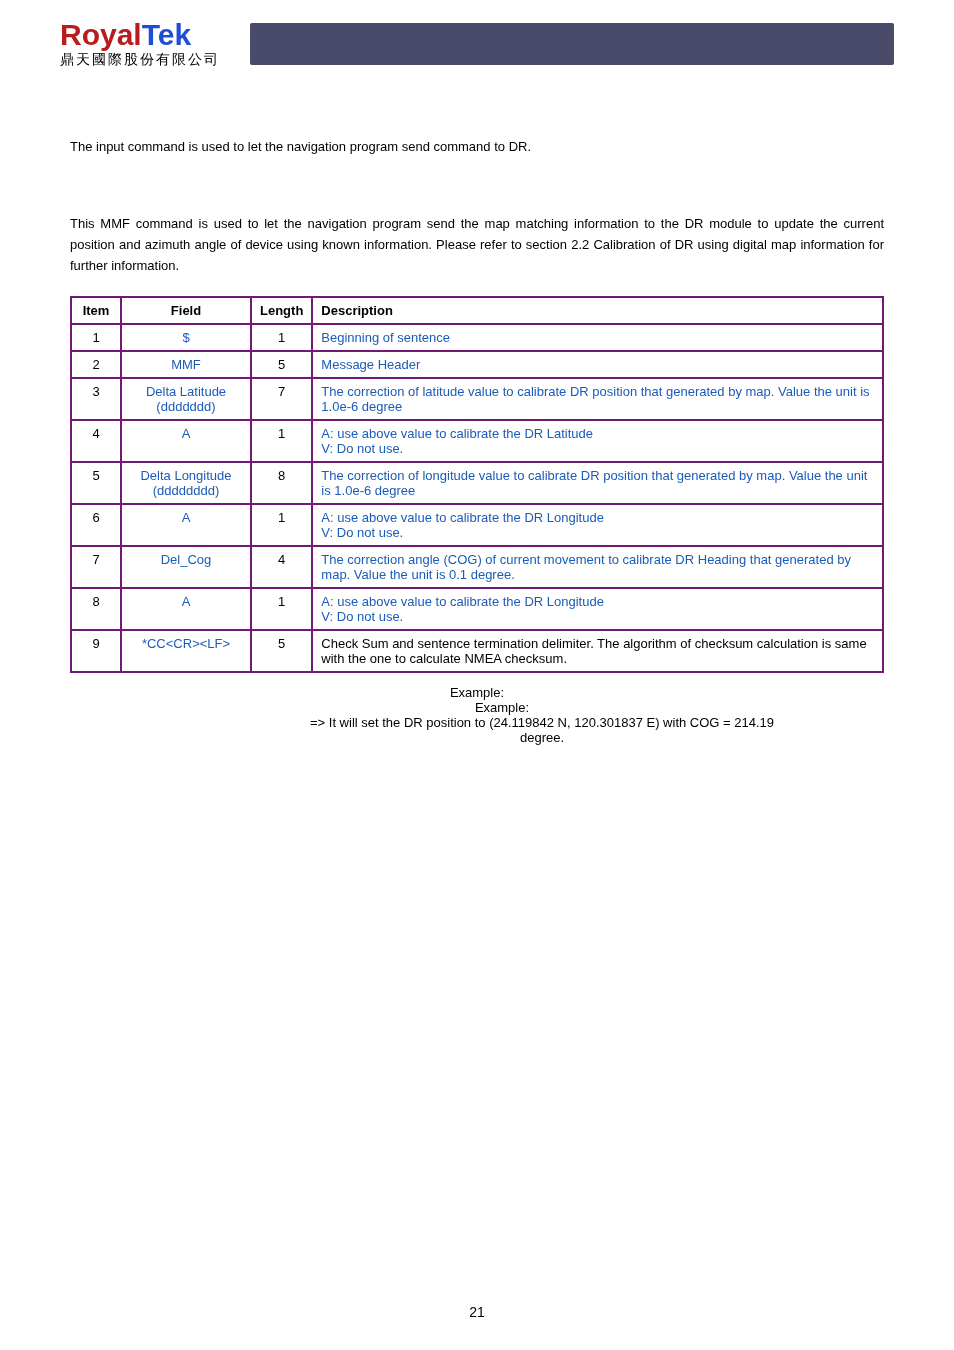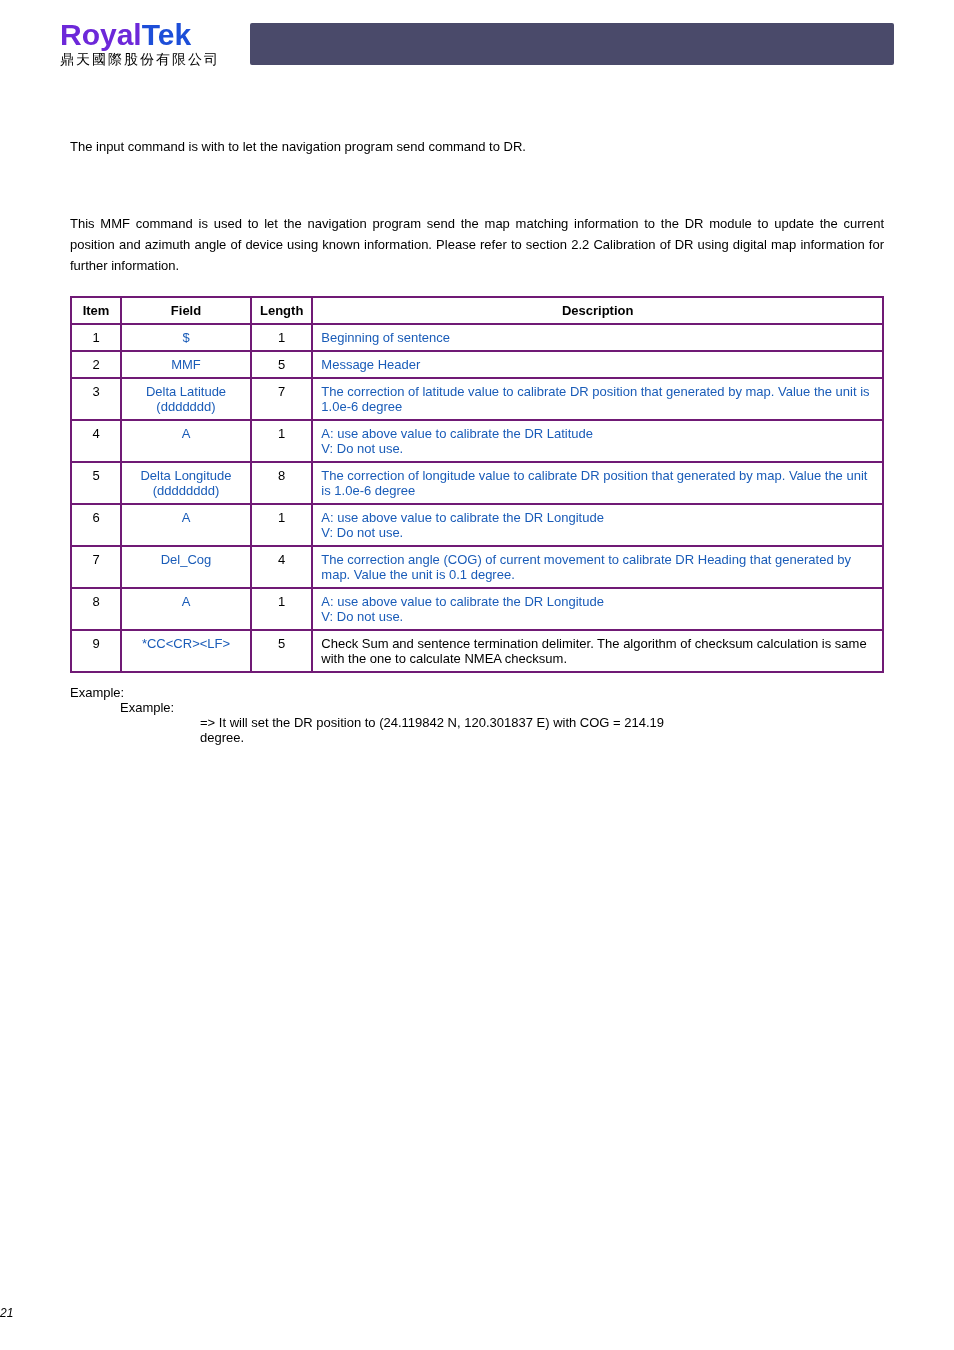--- a/index.html
+++ b/index.html
@@ -30,21 +30,21 @@
       flex-direction: column;
       margin-right: 30px;
     }
     .logo-royaltek {
       font-size: 30px;
       font-weight: bold;
       color: #000;
       letter-spacing: 0;
       line-height: 1.1;
     }
-    .logo-royaltek span.royal { color: #6d28d9; }
+    .logo-royaltek span.royal { color: #b91c1c; }
     .logo-royaltek span.tek { color: #1d4ed8; }
     .logo-chinese {
       font-size: 14px;
       color: #000;
       letter-spacing: 2px;
     }
     .header-bar {
       flex: 1;
       height: 42px;
       background: #4a4a6a;
@@ -79,67 +79,67 @@
       font-size: 13px;
     }
     table th, table td {
       border: 2px solid #701a75;
       padding: 5px 8px;
       vertical-align: top;
     }
     table th {
       background: #fff;
       font-weight: bold;
-      text-align: center;
+      text-align: left;
     }
     .col-item { width: 50px; text-align: center; }
     .col-field { width: 130px; text-align: center; }
     .col-length { width: 60px; text-align: right; }
     .col-desc { width: auto; }
     .blue { color: #1a5cb8; }
     .td-center { text-align: center; }
     
     .example-block {
       margin-top: 12px;
       font-size: 13px;
       color: #000;
+      text-align: center;
     }
     .example-indent1 {
       margin-left: 50px;
     }
     .example-indent2 {
       margin-left: 80px;
     }
     .page-number {
-      text-align: left;
+      text-align: center;
       position: absolute;
       bottom: 30px;
       left: 0; right: 0;
-      font-size: 12px;
-      font-style: italic;
+      font-size: 14px;
     }
   </style>
 </head>
 <body>
 
 <div class="page">
 
   <div class="header">
     <div class="logo-block">
       <div class="logo-royaltek">
         <span class="royal">Royal</span><span class="tek">Tek</span>
       </div>
       <div class="logo-chinese">鼎天國際股份有限公司</div>
     </div>
     <div class="header-bar"></div>
   </div>
 
   <div class="content">
 
-    <div class="intro-text">The input command is with to let the navigation program send command to DR.</div>
+    <div class="intro-text">The input command is used to let the navigation program send command to DR.</div>
 
     <div class="section-desc">This MMF command is used to let the navigation program send the map matching information to the DR module to update the current position and azimuth angle of device using known information. Please refer to section 2.2 Calibration of DR using digital map information for further information.</div>
 
 
     <table>
       <thead>
         <tr>
           <th class="col-item">Item</th>
           <th class="col-field">Field</th>
           <th class="col-length">Length</th>

